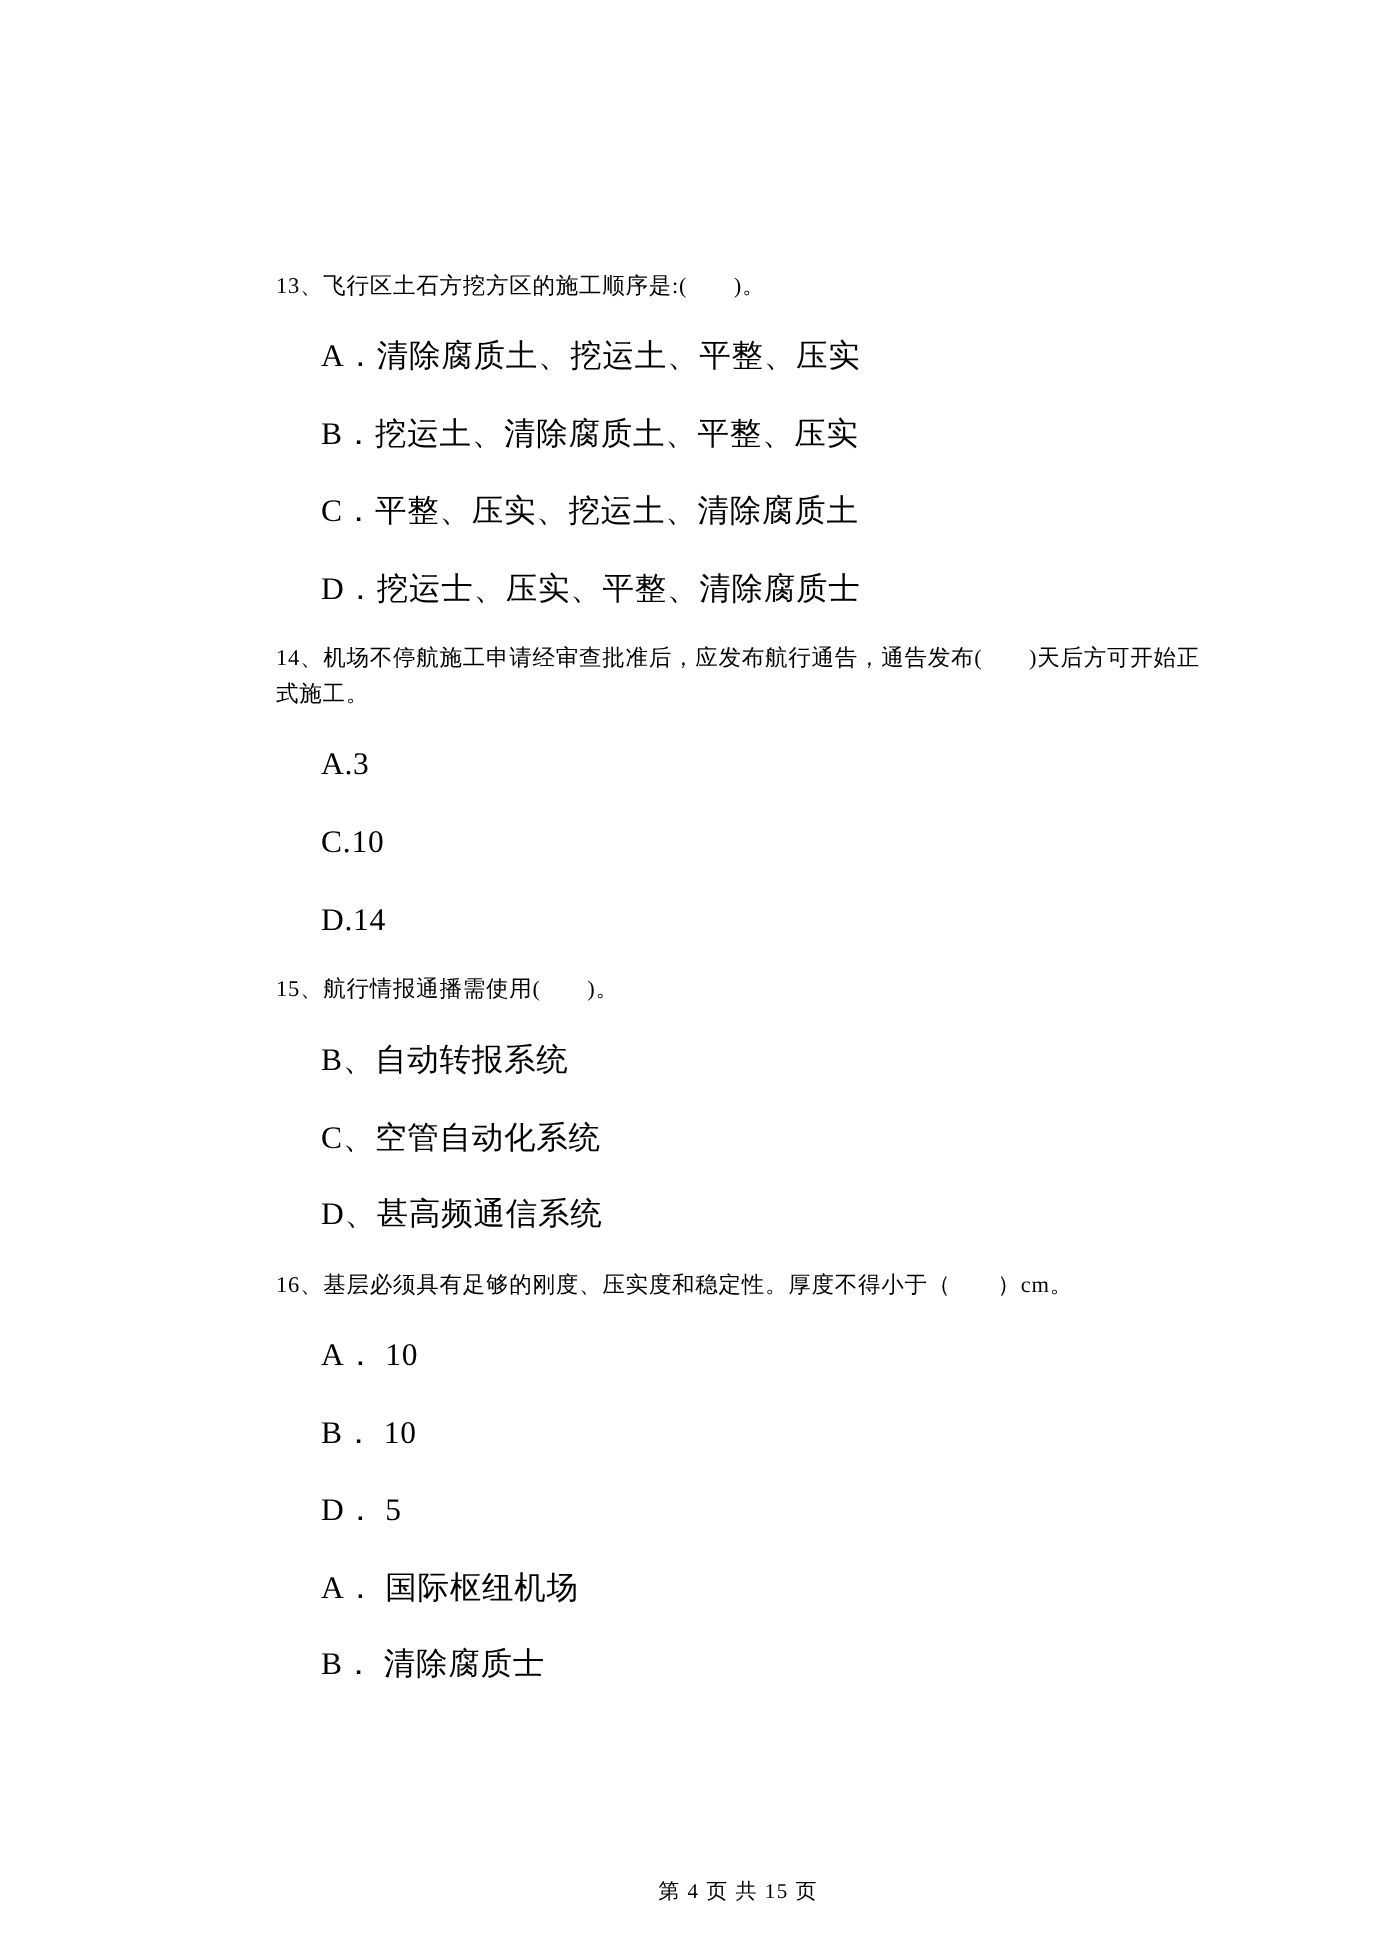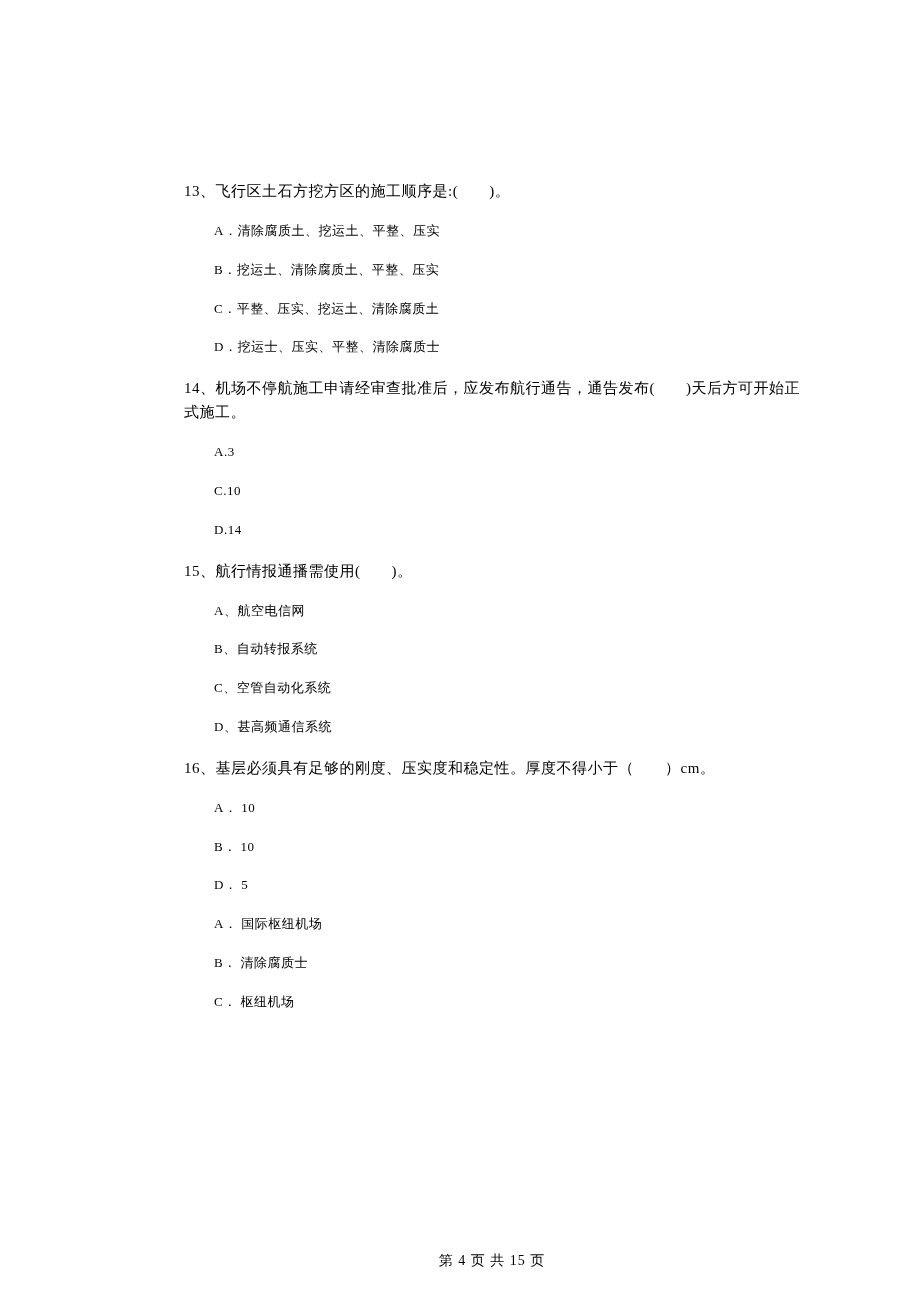--- a/index.html
+++ b/index.html
@@ -18,21 +18,21 @@
     .content {
       padding: 115px 120px 0 120px;
     }
     .question-stem {
       font-size: 15px;
       line-height: 1.6;
       margin-bottom: 18px;
       letter-spacing: 0.5px;
     }
     .option {
-      font-size: 13px;
+      font-size: 21px;
       line-height: 1.6;
       margin-left: 46px;
       margin-bottom: 18px;
       letter-spacing: 0.5px;
     }
     .option:last-of-type {
       margin-bottom: 22px;
     }
     .footer {
       position: absolute;
@@ -54,29 +54,27 @@
   <div class="option">B．挖运土、清除腐质土、平整、压实</div>
   <div class="option">C．平整、压实、挖运土、清除腐质土</div>
   <div class="option">D．挖运士、压实、平整、清除腐质士</div>
 
   <div class="question-stem">14、机场不停航施工申请经审查批准后，应发布航行通告，通告发布(　　)天后方可开始正式施工。</div>
   <div class="option">A.3</div>
   <div class="option">C.10</div>
   <div class="option">D.14</div>
 
   <div class="question-stem">15、航行情报通播需使用(　　)。</div>
-  <div class="option">A、航空电信网</div>
   <div class="option">B、自动转报系统</div>
   <div class="option">C、空管自动化系统</div>
   <div class="option">D、甚高频通信系统</div>
 
   <div class="question-stem">16、基层必须具有足够的刚度、压实度和稳定性。厚度不得小于（　　）cm。</div>
   <div class="option">A． 10</div>
   <div class="option">B． 10</div>
   <div class="option">D． 5</div>
 
   <div class="option">A． 国际枢纽机场</div>
   <div class="option">B． 清除腐质士</div>
-  <div class="option">C． 枢纽机场</div>
 
 </div>
 
 <div class="footer">第 4 页 共 15 页</div>
 
 </body></html>

